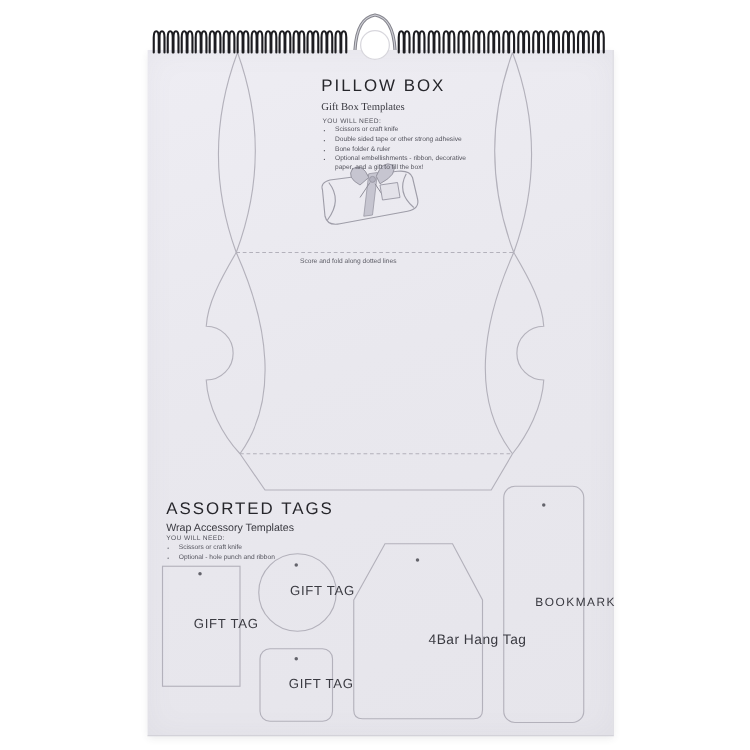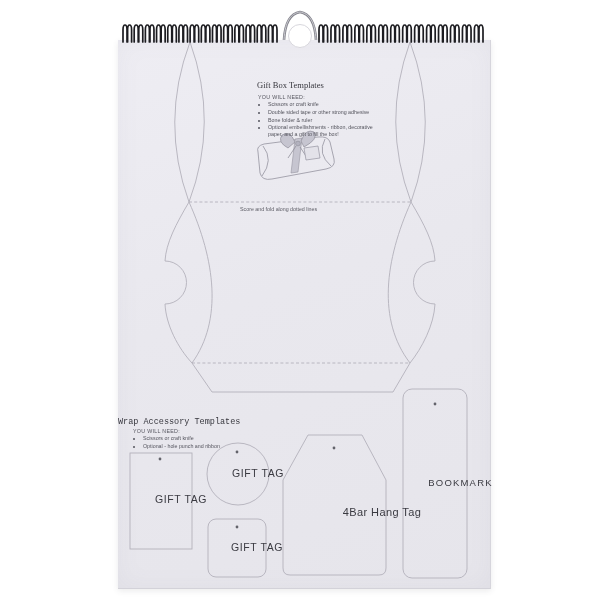--- a/index.html
+++ b/index.html
@@ -112,31 +112,33 @@
         <path d="M402.67692307692306,42 L402.67692307692306,30 Q402.67692307692306,25 404.67692307692306,25 Q406.67692307692306,25 406.67692307692306,30 L406.67692307692306,42 M407.2769230769231,42 L407.2769230769231,30 Q407.2769230769231,25 409.2769230769231,25 Q411.2769230769231,25 411.2769230769231,30 L411.2769230769231,42" fill="none" stroke="#1d1d21" stroke-width="1.7" stroke-linecap="round"></path>
         <path d="M414.63076923076926,42 L414.63076923076926,30 Q414.63076923076926,25 416.63076923076926,25 Q418.63076923076926,25 418.63076923076926,30 L418.63076923076926,42 M419.2307692307693,42 L419.2307692307693,30 Q419.2307692307693,25 421.2307692307693,25 Q423.2307692307693,25 423.2307692307693,30 L423.2307692307693,42" fill="none" stroke="#1d1d21" stroke-width="1.7" stroke-linecap="round"></path>
         <path d="M426.5846153846154,42 L426.5846153846154,30 Q426.5846153846154,25 428.5846153846154,25 Q430.5846153846154,25 430.5846153846154,30 L430.5846153846154,42 M431.1846153846154,42 L431.1846153846154,30 Q431.1846153846154,25 433.1846153846154,25 Q435.1846153846154,25 435.1846153846154,30 L435.1846153846154,42" fill="none" stroke="#1d1d21" stroke-width="1.7" stroke-linecap="round"></path>
         <path d="M438.53846153846155,42 L438.53846153846155,30 Q438.53846153846155,25 440.53846153846155,25 Q442.53846153846155,25 442.53846153846155,30 L442.53846153846155,42 M443.13846153846157,42 L443.13846153846157,30 Q443.13846153846157,25 445.13846153846157,25 Q447.13846153846157,25 447.13846153846157,30 L447.13846153846157,42" fill="none" stroke="#1d1d21" stroke-width="1.7" stroke-linecap="round"></path>
         <path d="M450.4923076923077,42 L450.4923076923077,30 Q450.4923076923077,25 452.4923076923077,25 Q454.4923076923077,25 454.4923076923077,30 L454.4923076923077,42 M455.0923076923077,42 L455.0923076923077,30 Q455.0923076923077,25 457.0923076923077,25 Q459.0923076923077,25 459.0923076923077,30 L459.0923076923077,42" fill="none" stroke="#1d1d21" stroke-width="1.7" stroke-linecap="round"></path>
         <path d="M462.44615384615383,42 L462.44615384615383,30 Q462.44615384615383,25 464.44615384615383,25 Q466.44615384615383,25 466.44615384615383,30 L466.44615384615383,42 M467.04615384615386,42 L467.04615384615386,30 Q467.04615384615386,25 469.04615384615386,25 Q471.04615384615386,25 471.04615384615386,30 L471.04615384615386,42" fill="none" stroke="#1d1d21" stroke-width="1.7" stroke-linecap="round"></path>
         <path d="M474.4,42 L474.4,30 Q474.4,25 476.4,25 Q478.4,25 478.4,30 L478.4,42 M479,42 L479,30 Q479,25 481,25 Q483,25 483,30 L483,42" fill="none" stroke="#1d1d21" stroke-width="1.7" stroke-linecap="round"></path>
       </g>
   </svg>
 
+  <div class="txt title" style="left:257px;top:61px;">PILLOW BOX</div>
   <div class="txt subtitle" style="left:257px;top:79px;font-family:Liberation Serif, serif;">Gift Box Templates</div>
   <div class="txt needhead" style="left:258px;top:94px;">YOU WILL NEED:</div>
   <ul class="needs txt" style="left:261px;top:101px;width:108px;">
     <li>Scissors or craft knife</li>
     <li>Double sided tape or other strong adhesive</li>
     <li>Bone folder &amp; ruler</li>
     <li>Optional embellishments - ribbon, decorative paper, and a gift to fill the box!</li>
   </ul>
   <div class="txt note" style="left:240px;top:206px;">Score and fold along dotted lines</div>
 
-  <div class="txt subtitle" style="left:118px;top:416px;font-family:Liberation Mono, monospace;">Wrap Accessory Templates</div>
+  <div class="txt title" style="left:133px;top:399px;">ASSORTED TAGS</div>
+  <div class="txt subtitle" style="left:133px;top:416px;">Wrap Accessory Templates</div>
   <div class="txt needhead" style="left:133px;top:428px;">YOU WILL NEED:</div>
   <ul class="needs txt" style="left:136px;top:435px;width:120px;">
     <li>Scissors or craft knife</li>
     <li>Optional - hole punch and ribbon</li>
   </ul>
 
   <div class="txt taglabel" style="left:130px;top:493px;width:62px;">GIFT TAG</div>
   <div class="txt taglabel" style="left:207px;top:467px;width:62px;">GIFT TAG</div>
   <div class="txt taglabel" style="left:206px;top:541px;width:62px;">GIFT TAG</div>
   <div class="txt taglabel titlecase" style="left:282px;top:506px;width:104px;">4Bar Hang Tag</div>

